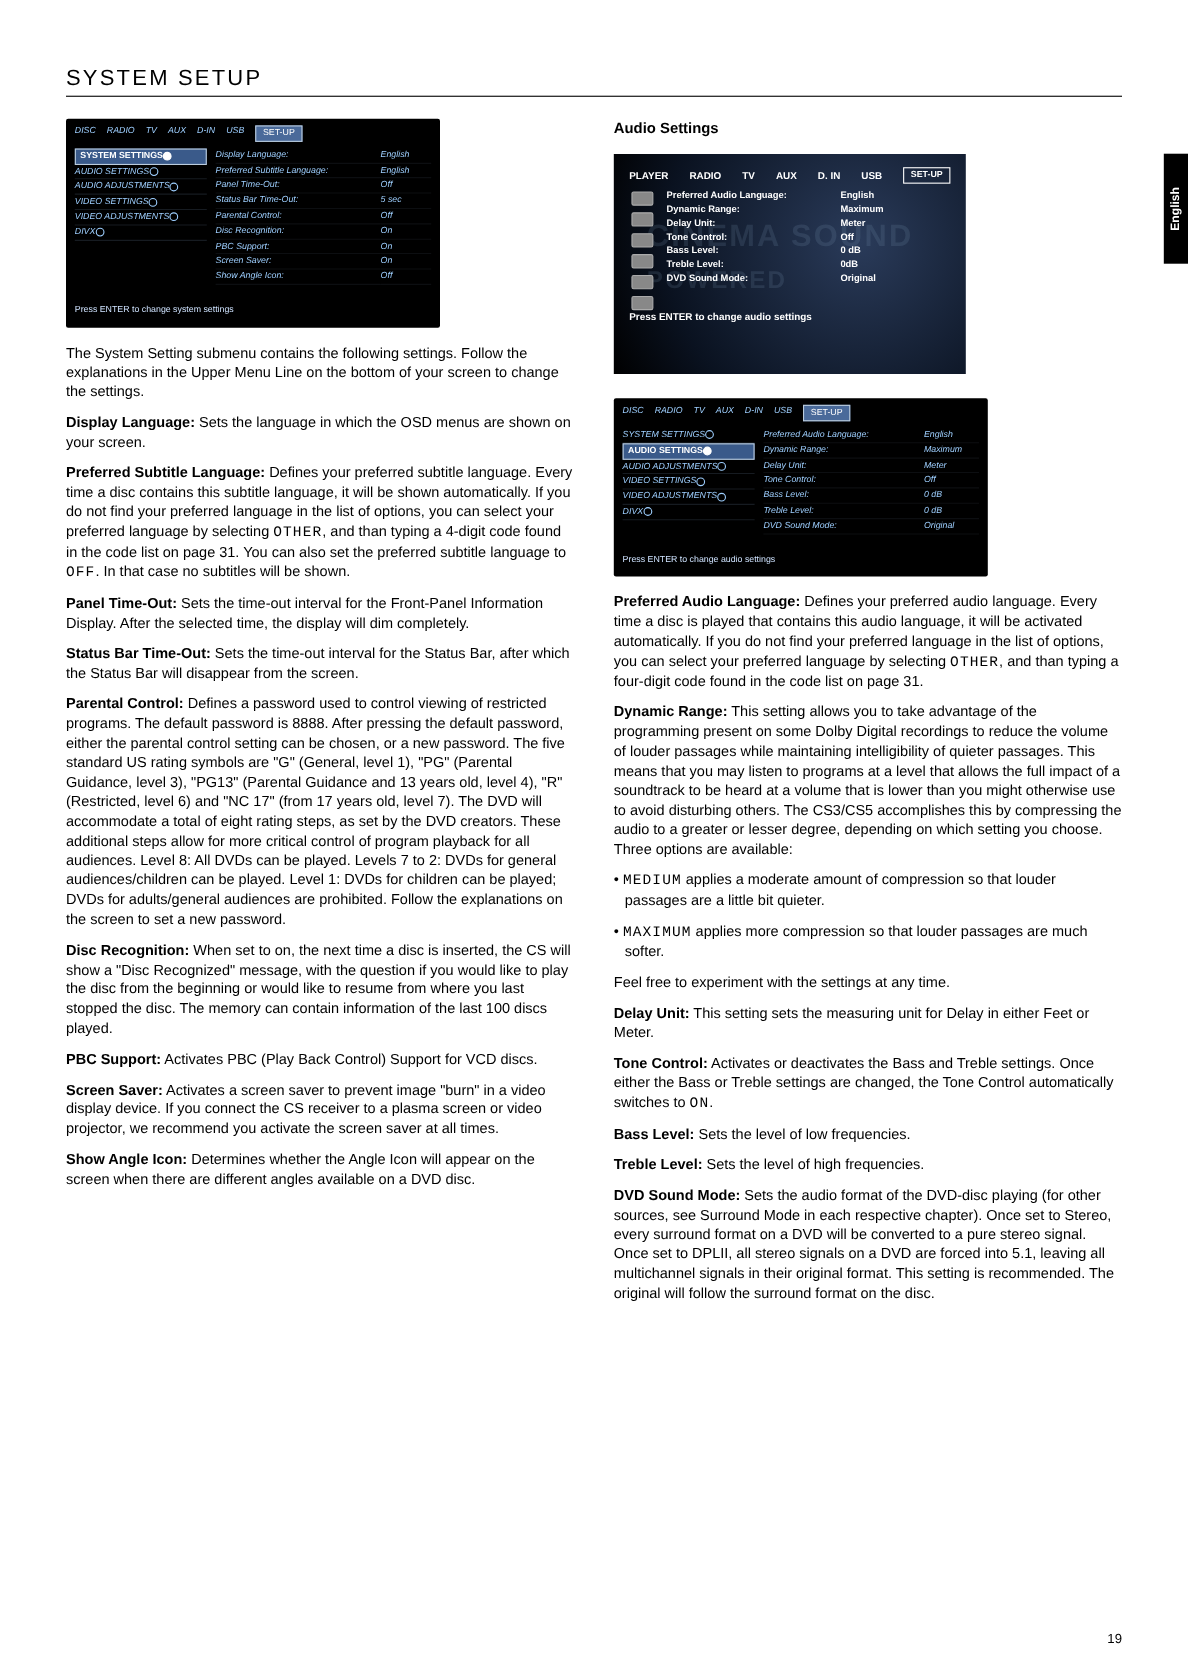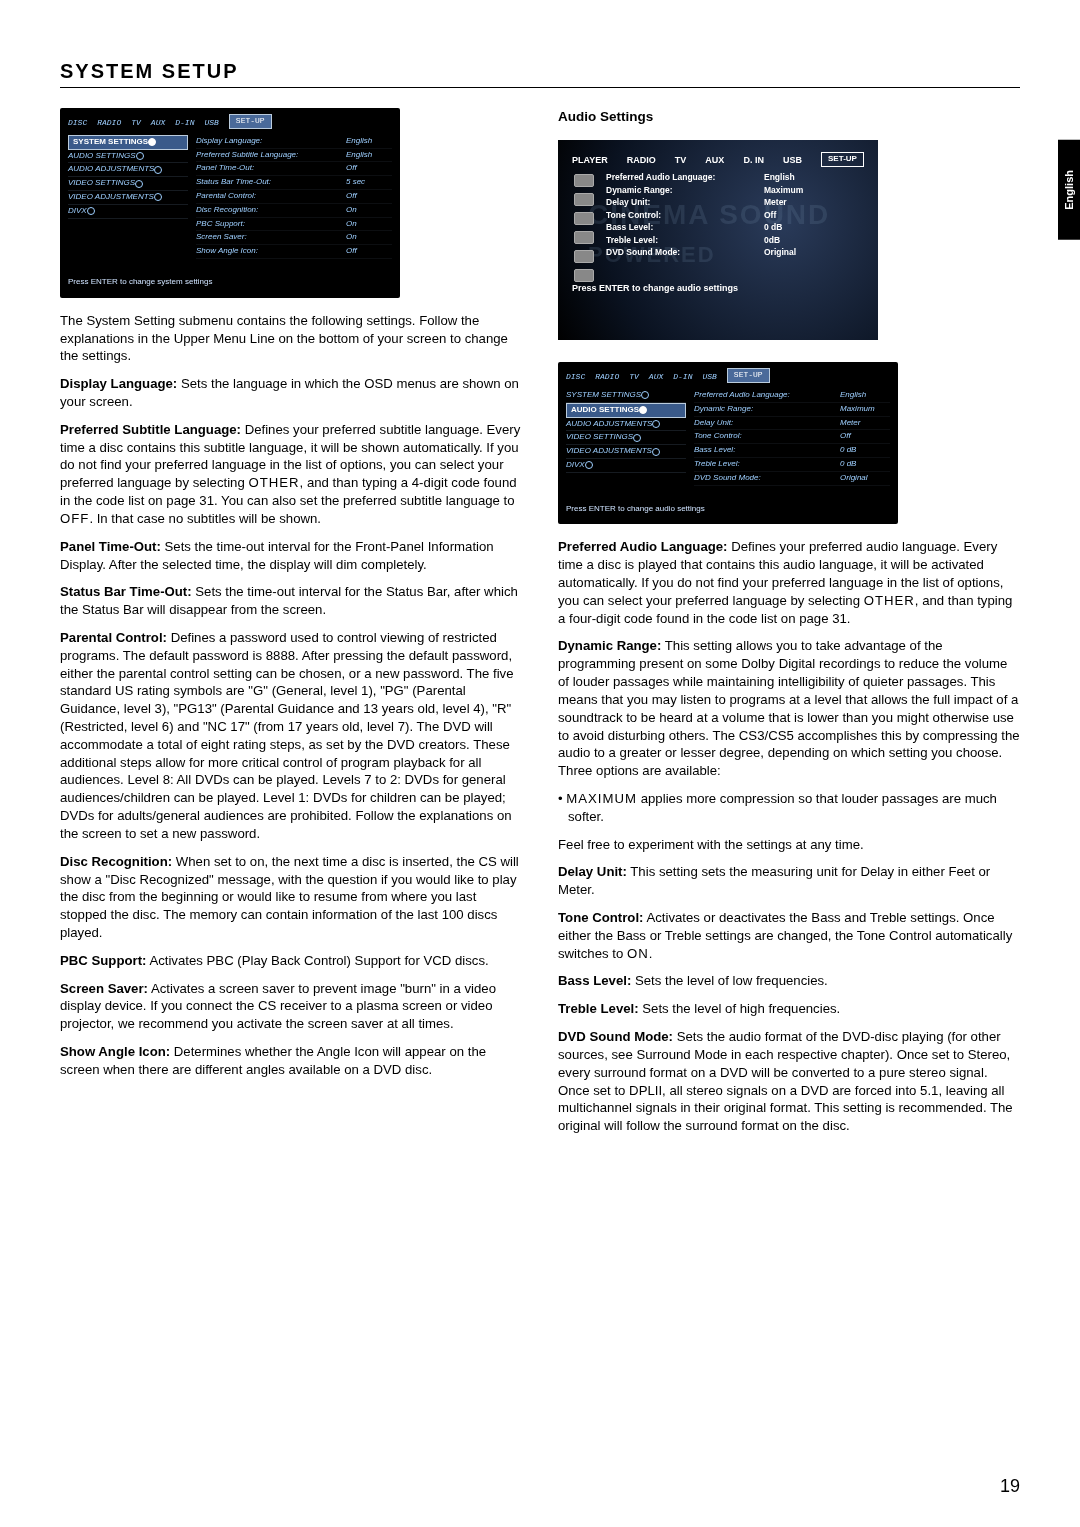--- a/index.html
+++ b/index.html
@@ -8,21 +8,21 @@
     background: #fff;
     width: 1080px;
     height: 1527px;
     position: relative;
     color: #000;
   }
   .page {
     padding: 60px 60px 40px 60px;
   }
   .title {
-    font-weight: 700;
+    font-weight: 400;
     font-size: 20px;
     letter-spacing: 2px;
     margin-bottom: 4px;
     font-family: Arial Black, Arial, sans-serif;
   }
   .title-underline {
     border-bottom: 1px solid #000;
     margin-bottom: 20px;
   }
   .lang-tab {
@@ -46,39 +46,38 @@
     font-size: 13.2px;
     line-height: 1.35;
   }
   .col p { margin-bottom: 10px; }
   .col h3 {
     font-size: 13.5px;
     font-weight: bold;
     margin-bottom: 14px;
   }
   .term { font-weight: bold; }
-  .mono { font-family: Liberation Sans, sans-serif; letter-spacing: 1px; }
+  .mono { font-family: Liberation Mono, monospace; letter-spacing: 1px; }
   .osd-screenshot {
     background: #000;
     color: #fff;
     font-size: 8px;
     border-radius: 2px;
     padding: 6px 8px 10px 8px;
     margin-bottom: 14px;
     width: 340px;
   }
   .osd-top {
     display: flex;
     gap: 10px;
     color: #9ecfff;
     font-style: italic;
     font-size: 8px;
     margin-bottom: 6px;
-    align-items: flex-end;
-    font-family: Liberation Mono, monospace;
+    align-items: flex-start;
   }
   .osd-top .active {
     background: #4a6a9a;
     color: #fff;
     padding: 1px 6px;
     border: 1px solid #bcd;
     font-style: normal;
   }
   .osd-body {
     display: flex;
@@ -172,21 +171,21 @@
     position: absolute; left: 30px; top: 56px;
     font-size: 28px; font-weight: 900; color: rgba(120,150,180,0.18);
     letter-spacing: 2px;
     pointer-events: none;
   }
   .bullets p { text-indent: -10px; padding-left: 10px; }
   .page-num {
     position: absolute;
     right: 60px;
     bottom: 30px;
-    font-size: 18px;
+    font-size: 12px;
   }
 </style>
 </head>
 <body>
 
 <div class="lang-tab">English</div>
 
 <div class="page">
   <div class="title">SYSTEM SETUP</div>
   <div class="title-underline"></div>
@@ -387,20 +386,21 @@
               <div class="osd-rrow">Original</div>
             </div>
           </div>
         </div>
         <div class="osd-footer">Press ENTER to change audio settings</div>
       </div>
 
       <p><span class="term">Preferred Audio Language:</span><span> Defines your preferred audio language. Every time a disc is played that contains this audio language, it will be activated automatically. If you do not find your preferred language in the list of options, you can select your preferred language by selecting </span><span class="mono">OTHER</span><span>, and than typing a four-digit code found in the code list on page 31.</span></p>
       <p><span class="term">Dynamic Range:</span><span> This setting allows you to take advantage of the programming present on some Dolby Digital recordings to reduce the volume of louder passages while maintaining intelligibility of quieter passages. This means that you may listen to programs at a level that allows the full impact of a soundtrack to be heard at a volume that is lower than you might otherwise use to avoid disturbing others. The CS3/CS5 accomplishes this by compressing the audio to a greater or lesser degree, depending on which setting you choose. Three options are available:</span></p>
       <div class="bullets">
+        <p>• <span class="mono">MEDIUM</span><span> applies a moderate amount of compression so that louder passages are a little bit quieter.</span></p>
         <p>• <span class="mono">MAXIMUM</span><span> applies more compression so that louder passages are much softer.</span></p>
       </div>
       <p>Feel free to experiment with the settings at any time.</p>
       <p><span class="term">Delay Unit:</span><span> This setting sets the measuring unit for Delay in either Feet or Meter.</span></p>
       <p><span class="term">Tone Control:</span><span> Activates or deactivates the Bass and Treble settings. Once either the Bass or Treble settings are changed, the Tone Control automatically switches to </span><span class="mono">ON</span><span>.</span></p>
       <p><span class="term">Bass Level:</span><span> Sets the level of low frequencies.</span></p>
       <p><span class="term">Treble Level:</span><span> Sets the level of high frequencies.</span></p>
       <p><span class="term">DVD Sound Mode:</span><span> Sets the audio format of the DVD-disc playing (for other sources, see Surround Mode in each respective chapter). Once set to Stereo, every surround format on a DVD will be converted to a pure stereo signal. Once set to DPLII, all stereo signals on a DVD are forced into 5.1, leaving all multichannel signals in their original format. This setting is recommended. The original will follow the surround format on the disc.</span></p>
     </div>
   </div>

